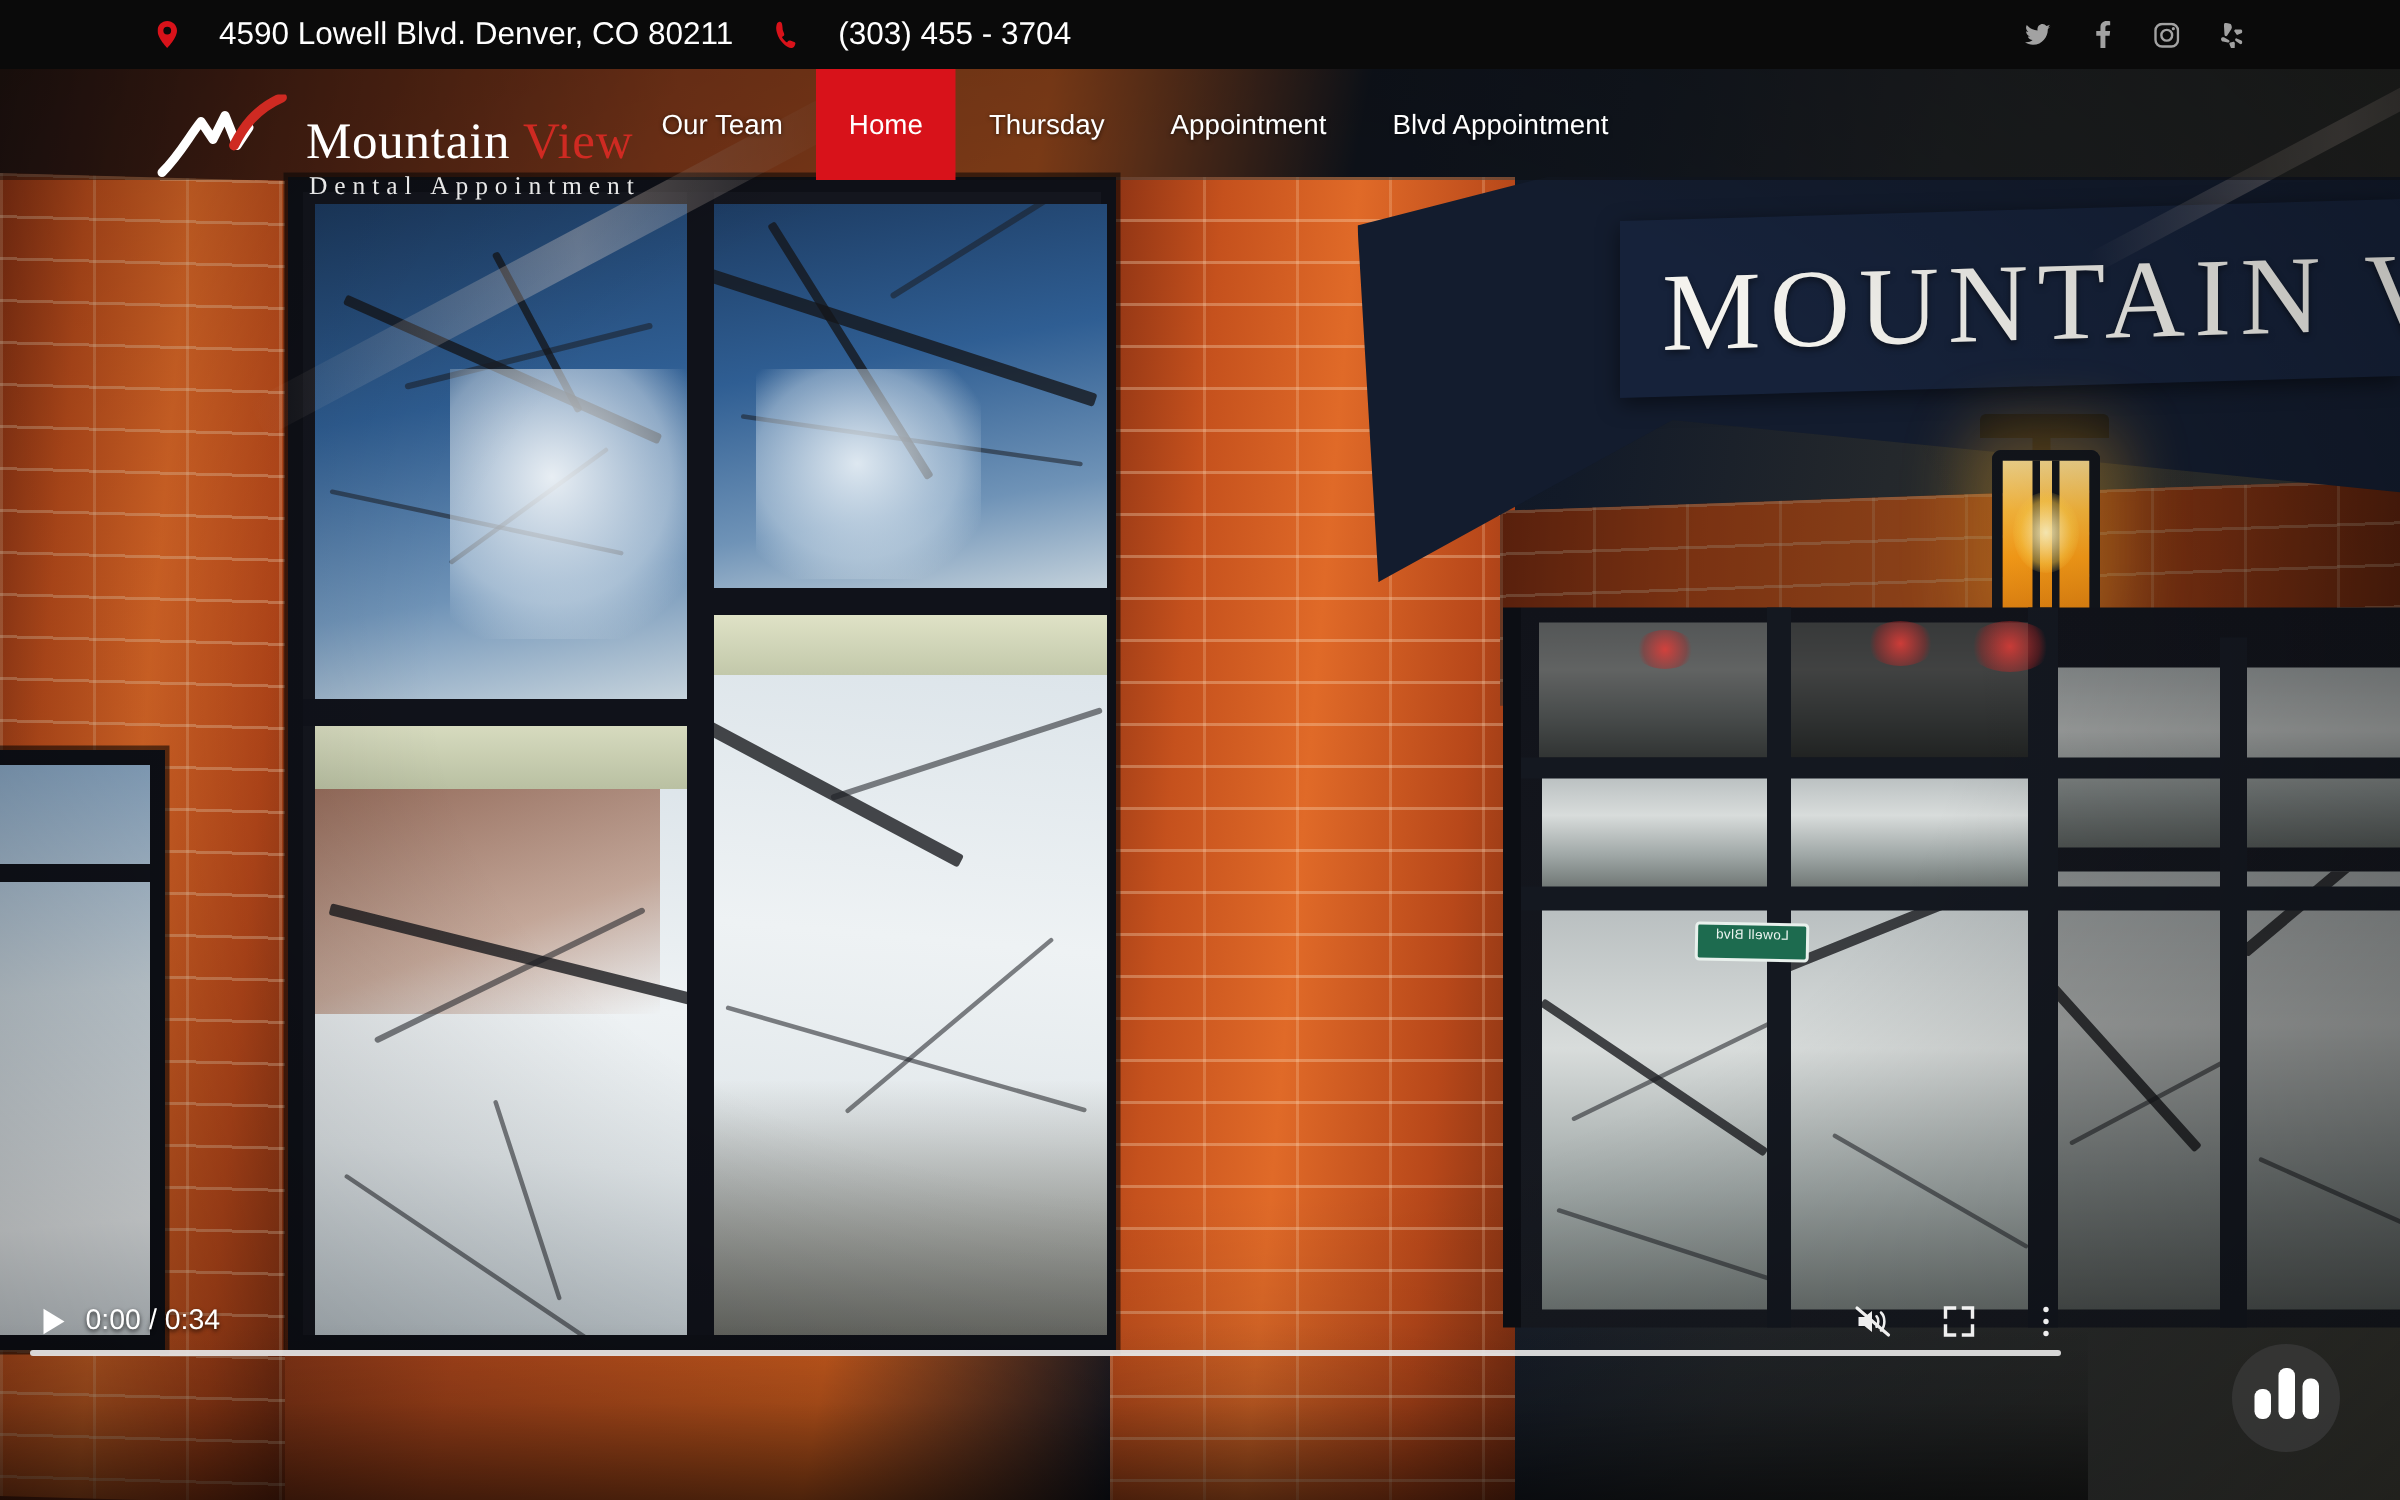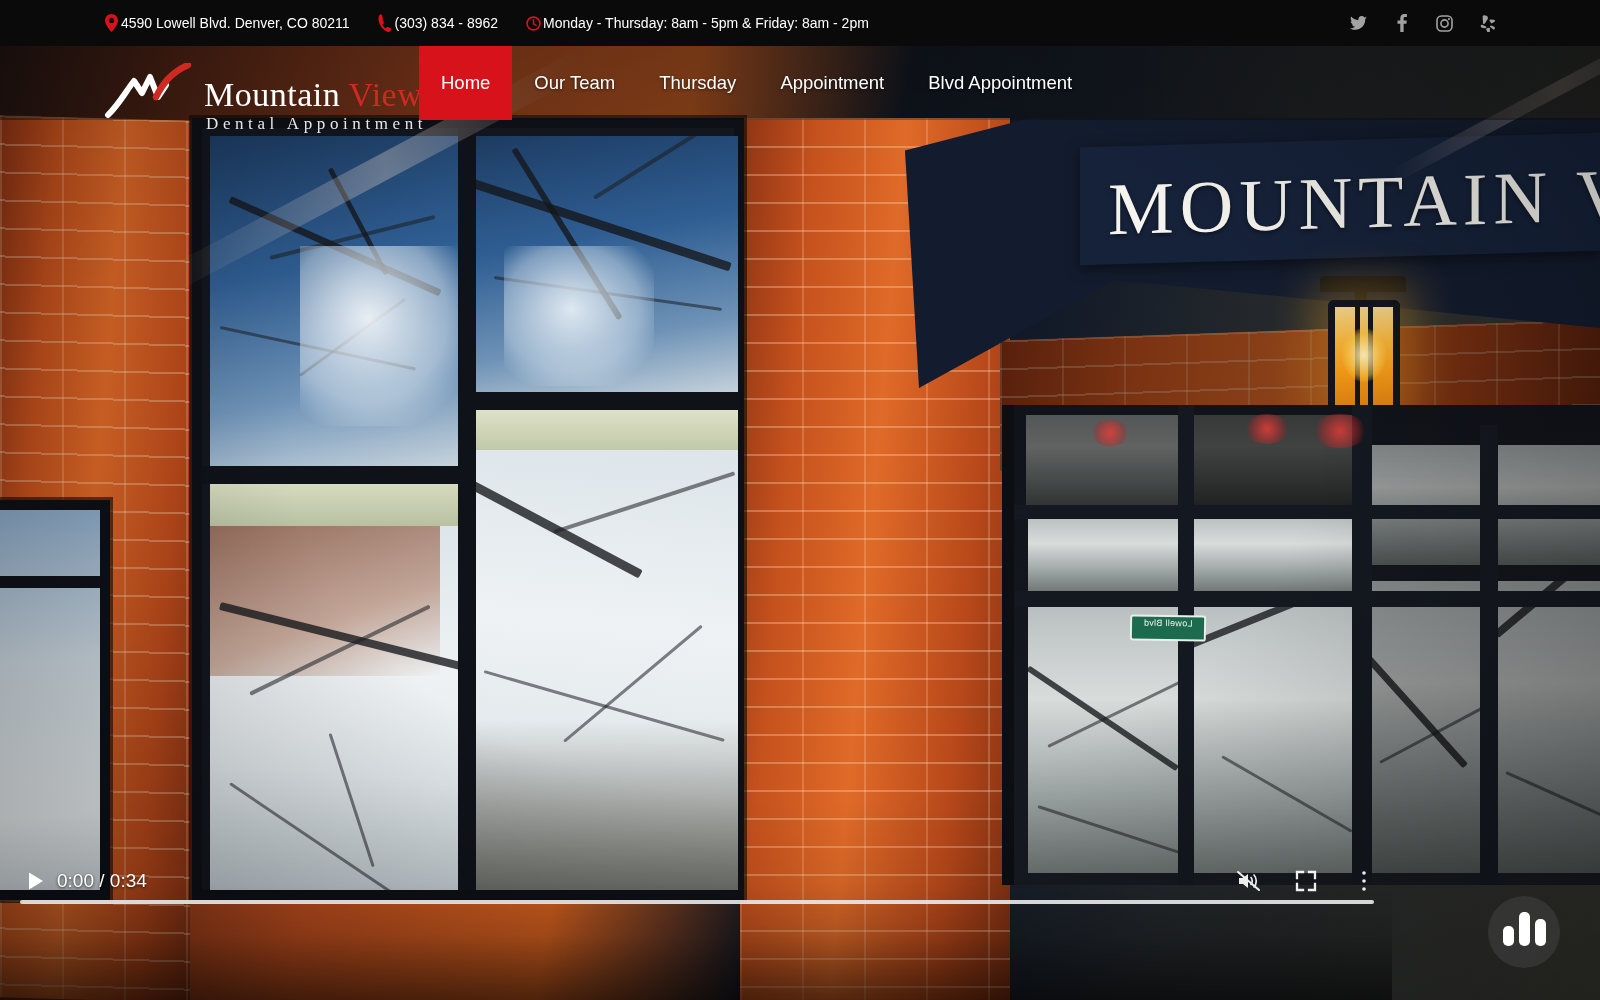--- a/index.html
+++ b/index.html
@@ -151,21 +151,21 @@
   }
 
   
   .topbar {
     position:absolute; left:0; top:0; width:1600px; height:46px;
     background:#0a0a0a;
     display:flex; align-items:center;
     z-index:40;
   }
   .topbar-inner { display:flex; align-items:center; margin-left:104px; gap:28px; }
-  .info-item { display:flex; align-items:center; gap:2px; color:#fff; font-size:14px; white-space:nowrap; }
+  .info-item { display:flex; align-items:center; gap:27px; color:#fff; font-size:21px; white-space:nowrap; }
   .info-item .ico { display:flex; align-items:center; justify-content:center; width:15px; height:19px; }
   .social { margin-left:auto; margin-right:104px; display:flex; align-items:center; gap:26px; }
   .social .sico { width:17px; height:17px; display:flex; align-items:center; justify-content:center; opacity:.62; cursor:pointer; }
 
   
   .header {
     position:absolute; left:0; top:46px; width:1600px; height:74px;
     background:rgba(12,12,12,.46);
     display:flex; align-items:center;
     z-index:35;
@@ -341,32 +341,23 @@
         </span>
         <span>4590 Lowell Blvd. Denver, CO 80211</span>
       </div>
 
       <div class="info-item">
         <span class="ico">
           <svg width="14" height="18" viewBox="0 0 14 18">
               <path d="M3.4.6C2.3.2 1.3.9.9 2c-.6 1.7-.6 3.6 0 5.7.8 3.1 2.6 6 5.1 8.1 1.5 1.3 3 2.1 4.4 2.2 1.1.1 2-.5 2.4-1.5l.4-1.1c.2-.6-.1-1.2-.7-1.4l-2.7-1c-.5-.2-1.1 0-1.4.4l-.7 1c-1.4-.9-2.6-2.2-3.4-3.7l1-.7c.5-.3.6-.9.5-1.4l-1-2.8C4.6 1.2 4 .8 3.4.6z" fill="#d8121a"></path>
             </svg>
         </span>
-        <span>(303) 834 - 8962</span>
-      </div>
-
-      <div class="info-item">
-        <span class="ico">
-          <svg width="17" height="17" viewBox="0 0 17 17">
-              <circle cx="8.5" cy="8.5" r="7.3" fill="none" stroke="#d8121a" stroke-width="1.9"></circle>
-              <path d="M8.5 4.2v4.6l3 1.9" fill="none" stroke="#d8121a" stroke-width="1.7" stroke-linecap="round"></path>
-            </svg>
-        </span>
-        <span>Monday - Thursday: 8am - 5pm &amp; Friday: 8am - 2pm</span>
-      </div>
+        <span>(303) 455 - 3704</span>
+      </div>
+
     </div>
 
     <div class="social">
       <span class="sico">
         <svg width="17" height="15" viewBox="0 0 17 15">
             <path d="M17 1.8c-.6.3-1.3.5-2 .6.7-.4 1.3-1.1 1.5-1.9-.7.4-1.4.7-2.2.9C13.6.5 12.7 0 11.7 0 9.8 0 8.3 1.6 8.3 3.5c0 .3 0 .6.1.8C5.5 4.1 2.9 2.7 1.2.6.9 1.1.7 1.7.7 2.4c0 1.2.6 2.3 1.5 2.9-.5 0-1.1-.2-1.5-.4 0 1.7 1.2 3.1 2.7 3.4-.3.1-.6.1-.9.1-.2 0-.4 0-.6-.1.4 1.4 1.7 2.4 3.2 2.4-1.2.9-2.6 1.5-4.2 1.5H0c1.5 1 3.3 1.6 5.3 1.6 6.4 0 9.9-5.4 9.9-10v-.5c.7-.5 1.3-1.1 1.8-1.8z" fill="#fff"></path>
           </svg>
       </span>
       <span class="sico">
         <svg width="10" height="18" viewBox="0 0 10 18">
@@ -397,22 +388,22 @@
         <path d="M52 34 C58 22 66 10 84 2" fill="none" stroke="#cf2a22" stroke-width="6.5" stroke-linecap="round"></path>
       </svg>
     </span>
     <span class="logo-text">
       <span class="logo-title"><span>M</span><span>ountain </span><span class="red">V</span><span class="red">iew</span></span>
       <span class="logo-sub">Dental Appointment</span>
     </span>
   </div>
 
   <nav class="nav">
+    <div class="nav-item">Our Team</div>
     <div class="nav-item active">Home</div>
-    <div class="nav-item">Our Team</div>
     <div class="nav-item">Thursday</div>
     <div class="nav-item">Appointment</div>
     <div class="nav-item">Blvd Appointment</div>
   </nav>
 
   <div class="controls">
 
     <span class="play-btn">
       <svg width="30" height="30" viewBox="0 0 30 30">
           <path d="M9 6.5 L23 15 L9 23.5 Z" fill="#fff"></path>

